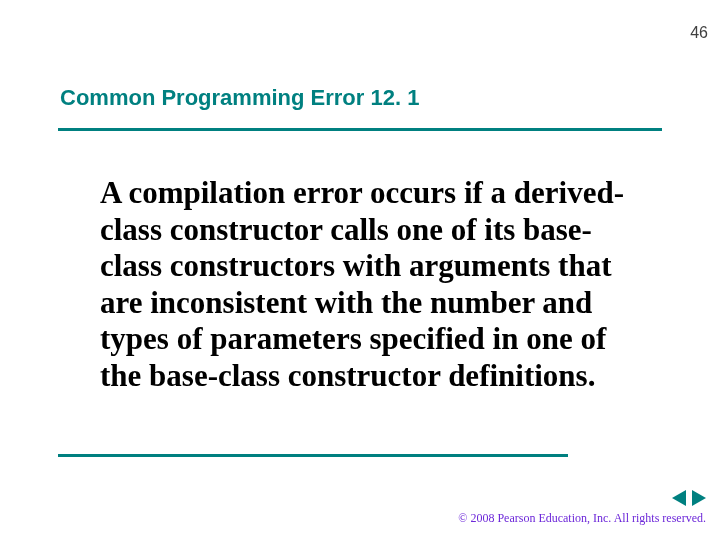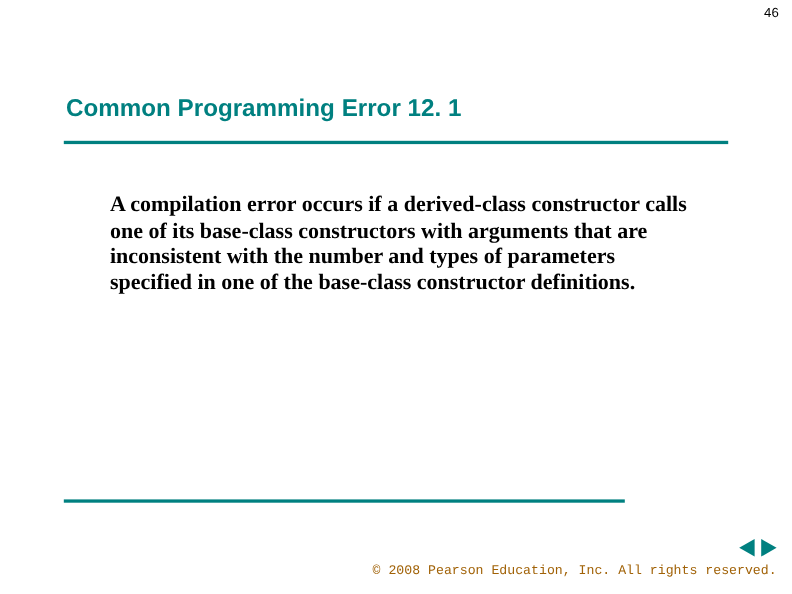--- a/index.html
+++ b/index.html
@@ -6,25 +6,25 @@
   html, body { width: 720px; height: 540px; }
   body {
     background: #ffffff;
     font-family: "Times New Roman", Times, serif;
     color: #000;
     position: relative;
     overflow: hidden;
   }
   .page-number {
     position: absolute;
-    top: 4px;
+    top: 24px;
     right: 12px;
     font-family: Arial, Helvetica, sans-serif;
-    font-size: 12px;
-    color: #000000;
+    font-size: 16px;
+    color: #404040;
   }
   .title {
     position: absolute;
     left: 60px;
     top: 85px;
     font-family: Arial, Helvetica, sans-serif;
     font-size: 22px;
     font-weight: bold;
     color: #008080;
   }
@@ -35,40 +35,40 @@
     width: 604px;
     height: 3px;
     background: #008080;
   }
   .body-text {
     position: absolute;
     left: 100px;
     top: 175px;
     width: 525px;
     font-family: "Times New Roman", Times, serif;
-    font-size: 20px;
+    font-size: 31px;
     line-height: 1.18;
     color: #000;
     font-weight: bold;
   }
   .lower-rule {
     position: absolute;
     left: 58px;
     top: 454px;
     width: 510px;
     height: 3px;
     background: #008080;
   }
   .copyright {
     position: absolute;
     right: 14px;
     bottom: 14px;
-    font-family: Liberation Mono, monospace;
+    font-family: Liberation Serif, serif;
     font-size: 12px;
-    color: #a16207;
+    color: #6d28d9;
     margin-left: 48px;
   }
   .nav {
     position: absolute;
     right: 14px;
     bottom: 34px;
     display: flex;
     gap: 6px;
   }
   .nav-btn {

